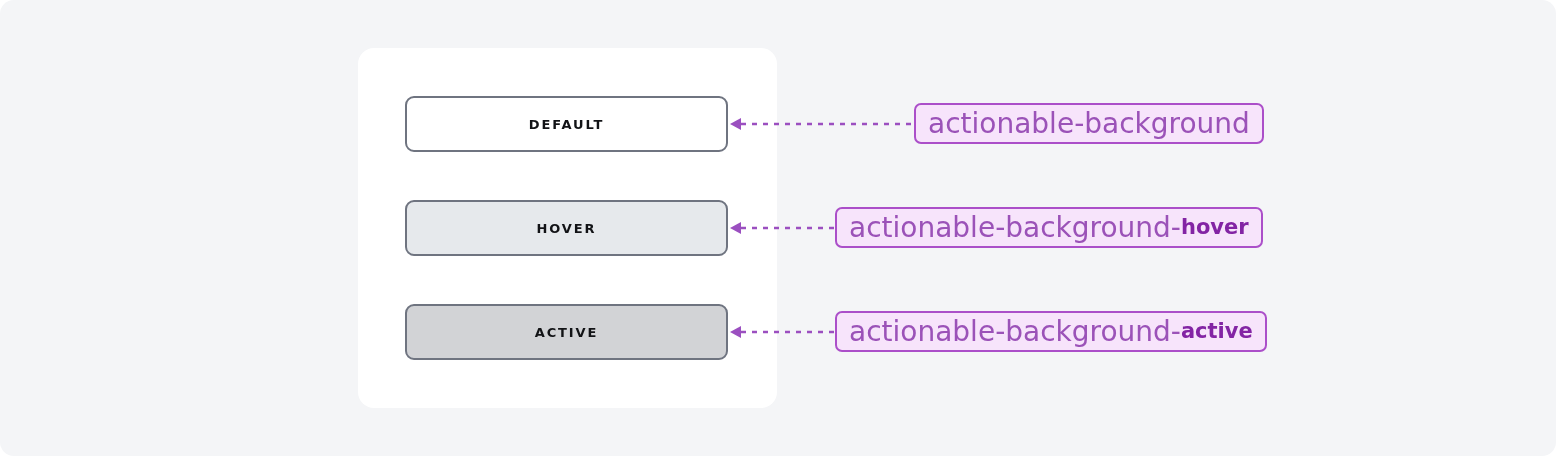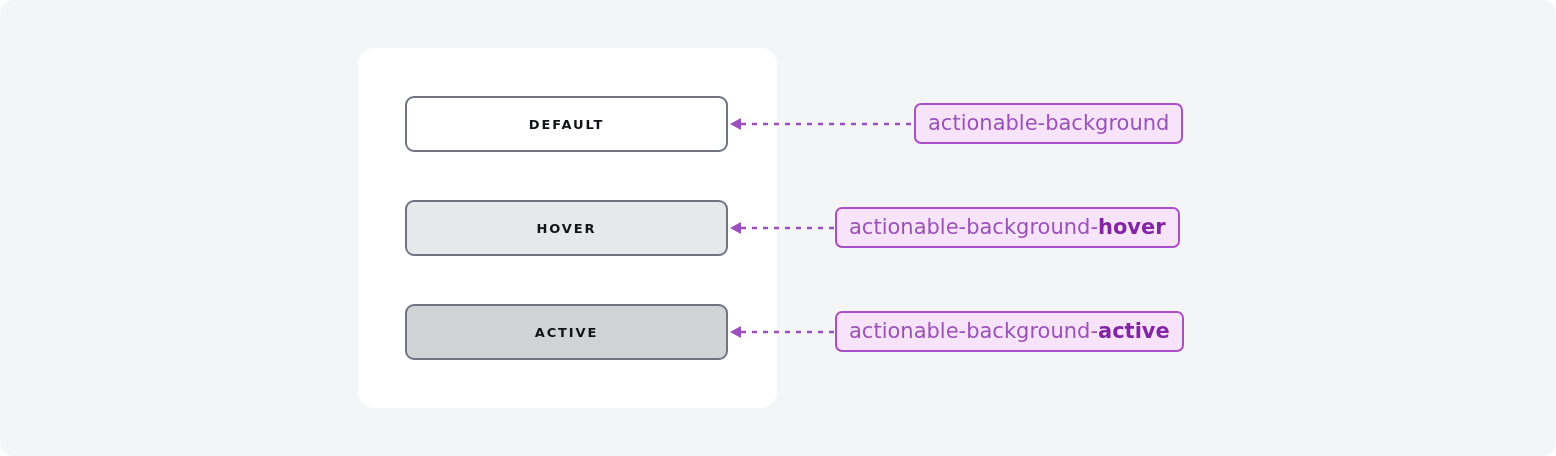--- a/index.html
+++ b/index.html
@@ -78,21 +78,21 @@
     background: #f7e4fb;
     border: 2px solid #ab4fc9;
     border-radius: 7px;
     display: flex;
     align-items: center;
     justify-content: center;
     padding: 0 12px;
     white-space: nowrap;
   }
   .tag-text {
-    font-size: 21px;
+    font-size: 28px;
     color: #9b52b8;
     font-family: "DejaVu Sans", sans-serif;
     line-height: 1;
   }
   .tag-suffix {
     font-size: 21px;
     font-weight: bold;
     color: #8324a4;
     font-family: "DejaVu Sans", sans-serif;
     line-height: 1;

